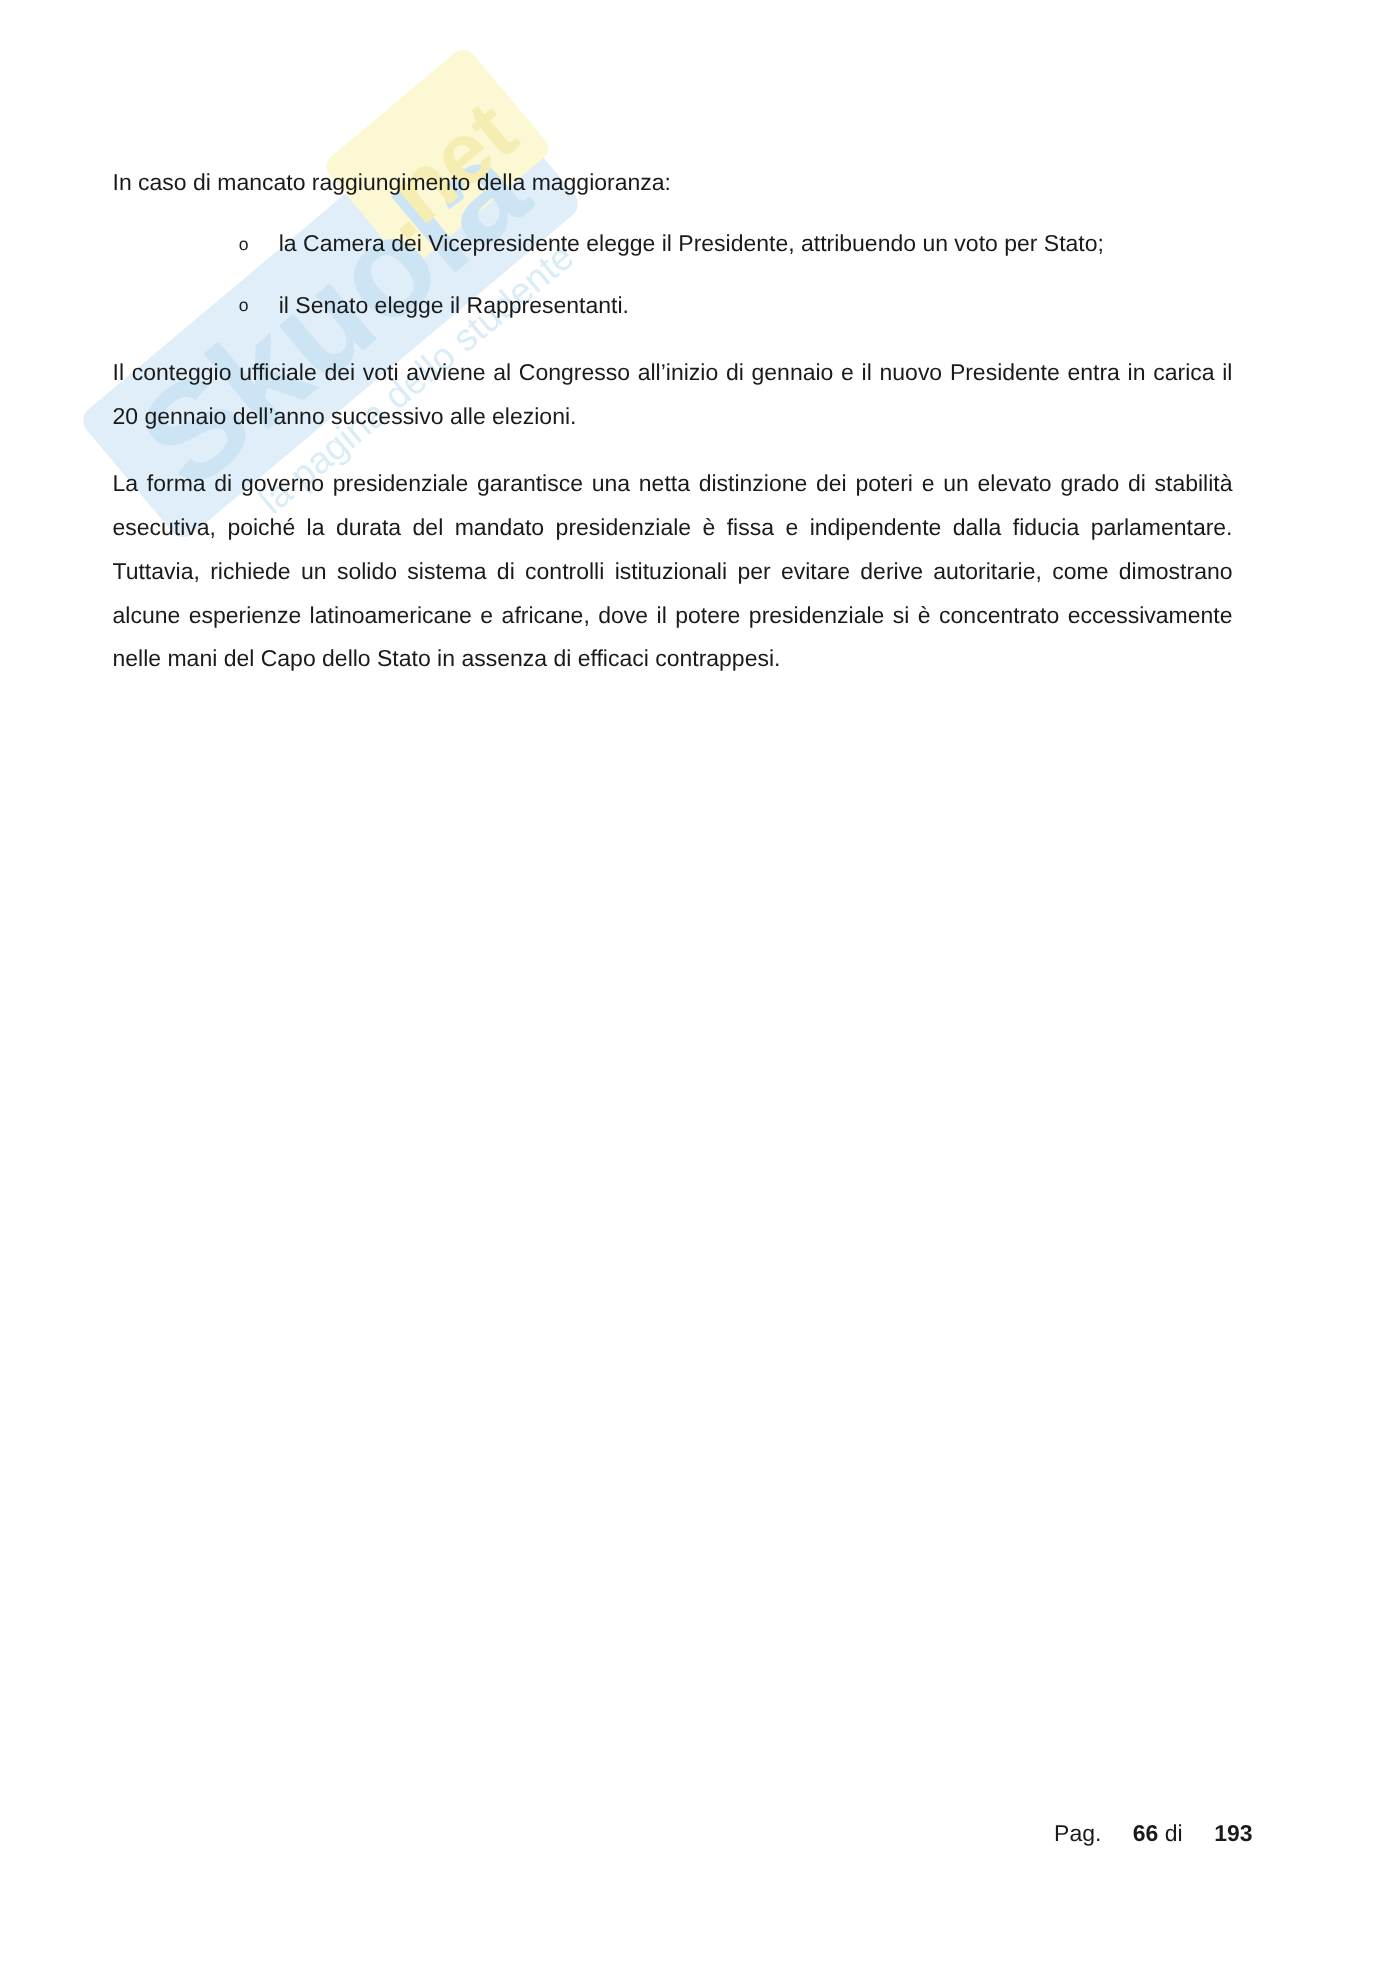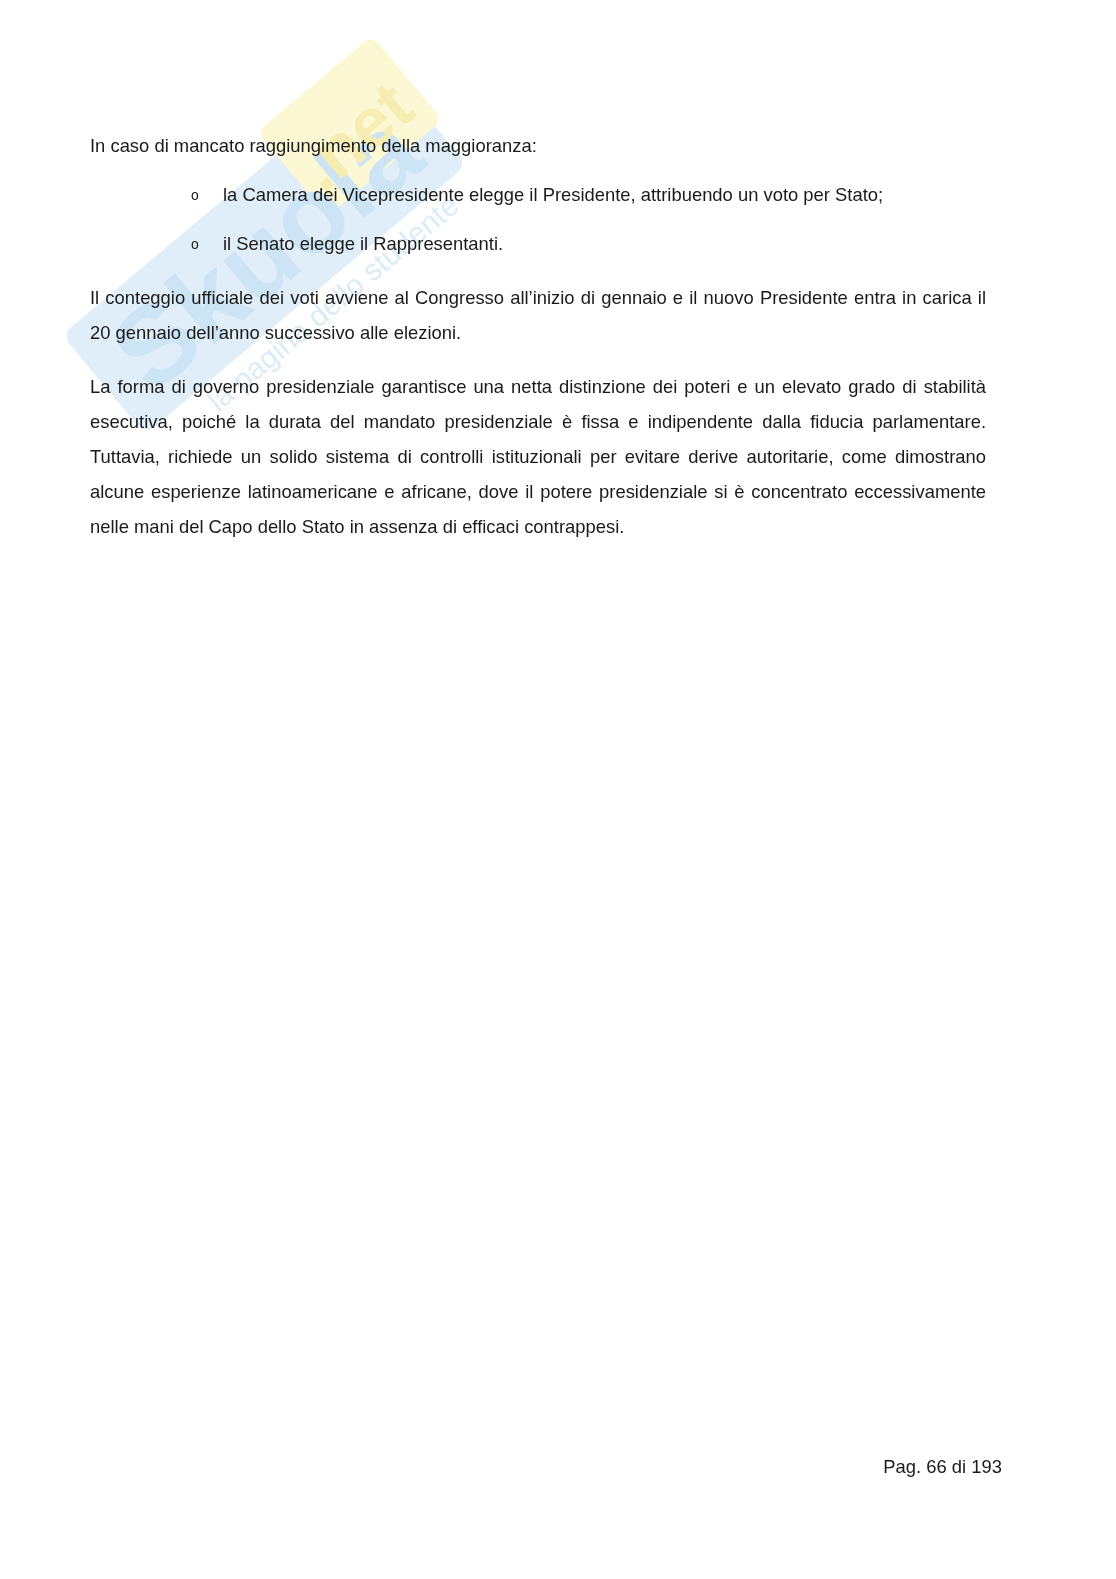--- a/index.html
+++ b/index.html
@@ -62,21 +62,22 @@
       margin-top: 19px;
     }
     .footer {
       position: absolute;
       right: 114px;
       top: 1456px;
       font-size: 18.4px;
       color: #1a1a1a;
     }
     .footer b {
-      font-weight: normal;
+      font-weight: bold;
+      margin-left: 20px;
     }
   </style>
 </head>
 <body>
 
 <svg class="watermark" viewBox="0 0 480 440" xmlns="http://www.w3.org/2000/svg">
   <g transform="rotate(-40 240 220)" opacity="0.9">
     <rect x="40" y="150" width="420" height="130" rx="12" fill="#dcedf8"></rect>
     <rect x="320" y="120" width="150" height="110" rx="10" fill="#fcf8d0"></rect>
     <text x="70" y="255" font-family="Liberation Sans, sans-serif" font-size="110" font-weight="bold" fill="#c7e2f3">Skuola</text>

